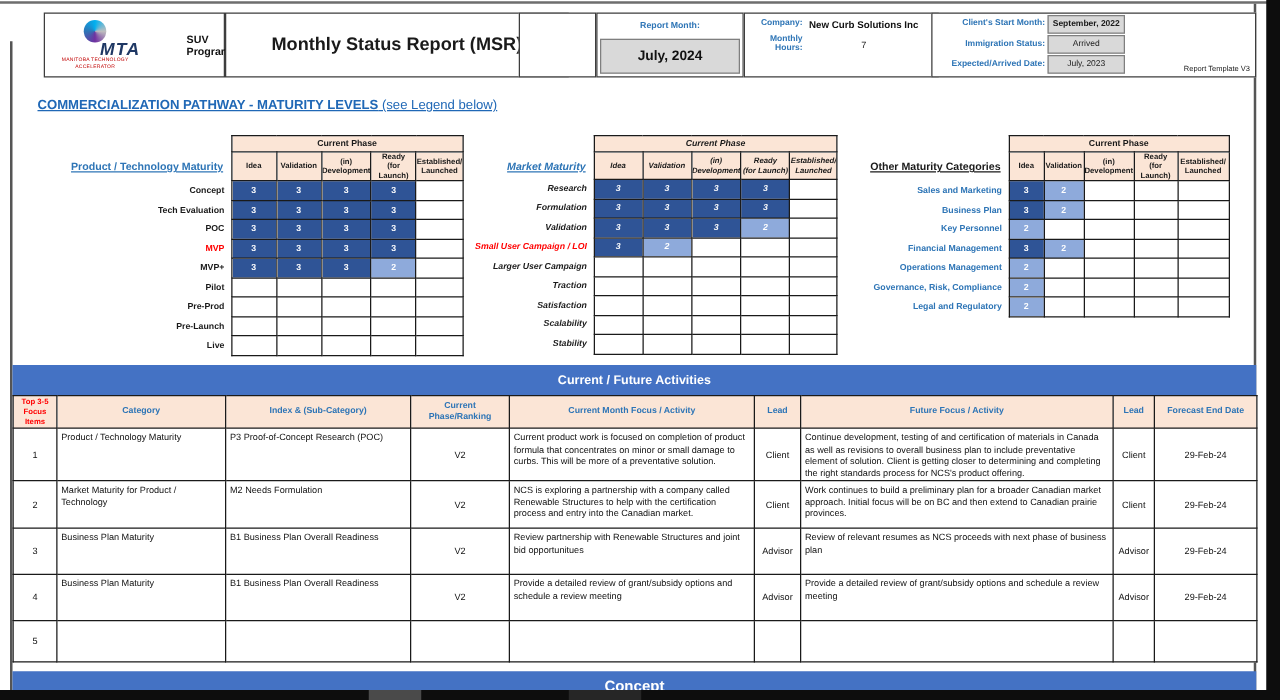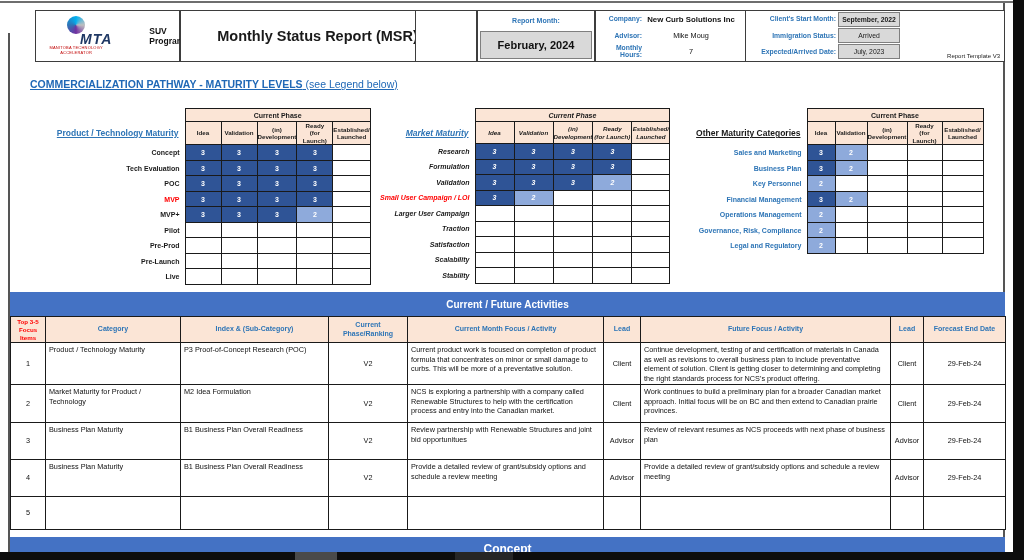--- a/index.html
+++ b/index.html
@@ -115,31 +115,27 @@
 </div>
 
 <div class="abs hbox" id="box-title">
   <div class="t">Monthly Status Report (MSR)</div>
 </div>
 
 <div class="abs hbox" id="box-empty"></div>
 
 <div class="abs hbox" id="box-report">
   <div class="rm-label">Report Month:</div>
-  <div class="rm-value">February, 2024</div>
+  <div class="rm-value">July, 2024</div>
 </div>
 
 <div class="abs hbox" id="box-company">
   <div class="hrow">
     <div class="hlab">Company:</div>
     <div class="hval bold">New Curb Solutions Inc</div>
-  </div>
-  <div class="hrow">
-    <div class="hlab">Advisor:</div>
-    <div class="hval">Mike Moug</div>
   </div>
   <div class="hrow">
     <div class="hlab">Monthly
 Hours:</div>
     <div class="hval">7</div>
   </div>
 </div>
 
 <div class="abs hbox" id="box-client">
   <div class="hrow">
@@ -480,21 +476,21 @@
         <td class="acell ccell">V2</td>
         <td class="acell tcell">Current product work is focused on completion of product formula that concentrates on minor or small damage to curbs. This will be more of a preventative solution.</td>
         <td class="acell ccell">Client</td>
         <td class="acell tcell">Continue development, testing of and certification of materials in Canada as well as revisions to overall business plan to include preventative element of solution. Client is getting closer to determining and completing the right standards process for NCS's product offering.</td>
         <td class="acell ccell">Client</td>
         <td class="acell ccell">29-Feb-24</td>
       </tr>
       <tr style="height: 38px;">
         <td class="acell ccell">2</td>
         <td class="acell tcell">Market Maturity for Product / Technology</td>
-        <td class="acell tcell">M2 Idea Formulation</td>
+        <td class="acell tcell">M2 Needs Formulation</td>
         <td class="acell ccell">V2</td>
         <td class="acell tcell">NCS is exploring a partnership with a company called Renewable Structures to help with the certification process and entry into the Canadian market.</td>
         <td class="acell ccell">Client</td>
         <td class="acell tcell">Work continues to build a preliminary plan for a broader Canadian market approach. Initial focus will be on BC and then extend to Canadian prairie provinces.</td>
         <td class="acell ccell">Client</td>
         <td class="acell ccell">29-Feb-24</td>
       </tr>
       <tr style="height: 37px;">
         <td class="acell ccell">3</td>
         <td class="acell tcell">Business Plan Maturity</td>

